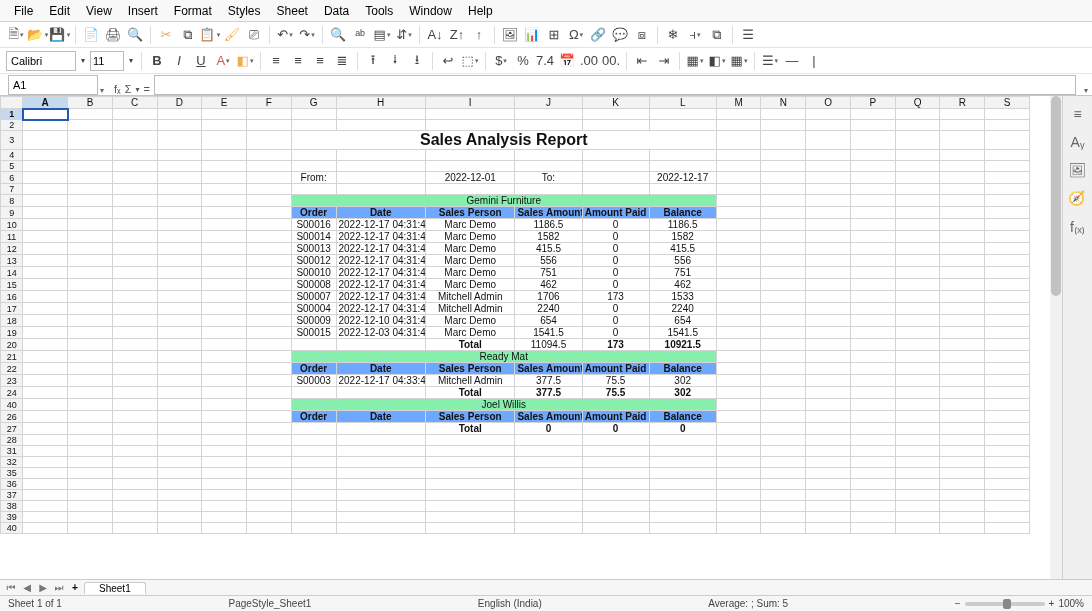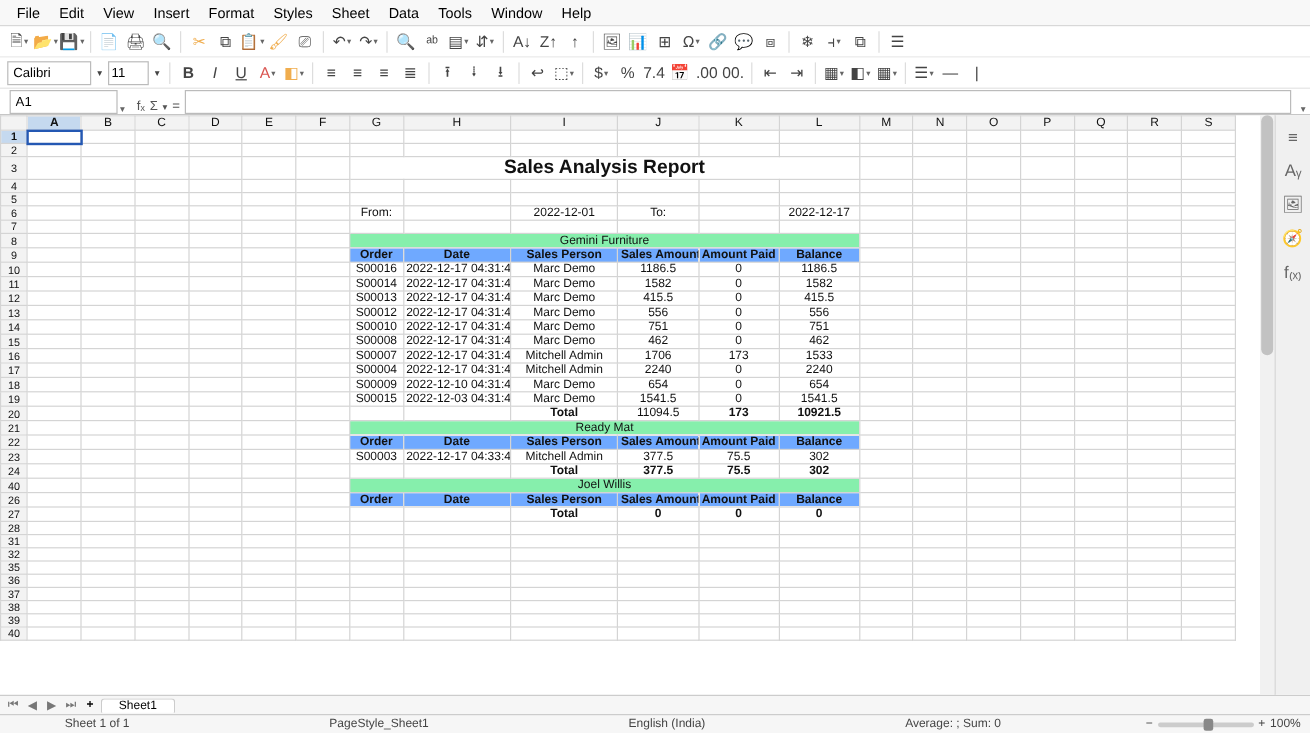--- a/index.html
+++ b/index.html
@@ -51,21 +51,21 @@
   .vscroll .thumb { position:absolute; top:0; left:1px; right:1px; height:200px; background:#c2c2c2; border-radius:6px; }
 
   
   .tabs-row { display:flex; align-items:center; height:16px; font-size:10px; border-top:1px solid #ccc; background:#f6f6f6; padding:0 4px; gap:2px; }
   .tabs-row .nav { width:14px; text-align:center; color:#777; cursor:default; }
   .tabs-row .add { width:14px; text-align:center; font-weight:bold; cursor:default; }
   .tabs-row .tab { padding:0 14px; background:#fff; border:1px solid #ccc; border-bottom:none; border-radius:3px 3px 0 0; }
 
   
   .status-bar { display:flex; align-items:center; height:16px; font-size:10px; border-top:1px solid #ccc; background:#f6f6f6; padding:0 8px; justify-content:space-between; color:#444; }
-  .status-bar .seg { white-space:nowrap;margin-left:46px; }
+  .status-bar .seg { white-space:nowrap; }
   .zoom { display:flex; align-items:center; gap:4px; }
   .zoom .track { width:80px; height:4px; background:#ccc; position:relative; border-radius:2px; }
   .zoom .knob { position:absolute; top:-3px; left:38px; width:8px; height:10px; background:#888; border-radius:2px; }
 
   
   .red { color:#d9534f; }
   .orange { color:#f0ad4e; }
 
   td.num { text-align:center; }
 </style>
@@ -1027,21 +1027,21 @@
   <div class="nav">▶</div>
   <div class="nav">⏭</div>
   <div class="add">+</div>
   <div class="tab">Sheet1</div>
 </div>
 
 <div class="status-bar">
   <div class="seg">Sheet 1 of 1</div>
   <div class="seg">PageStyle_Sheet1</div>
   <div class="seg">English (India)</div>
-  <div class="seg">Average: ; Sum: 0</div>
+  <div class="seg">Average: ; Sum: 5</div>
   <div class="zoom">
     <span>−</span>
     <div class="track">
         <div class="knob"></div>
       </div>
     <span>+</span>
     <span>100%</span>
   </div>
 </div>
 

